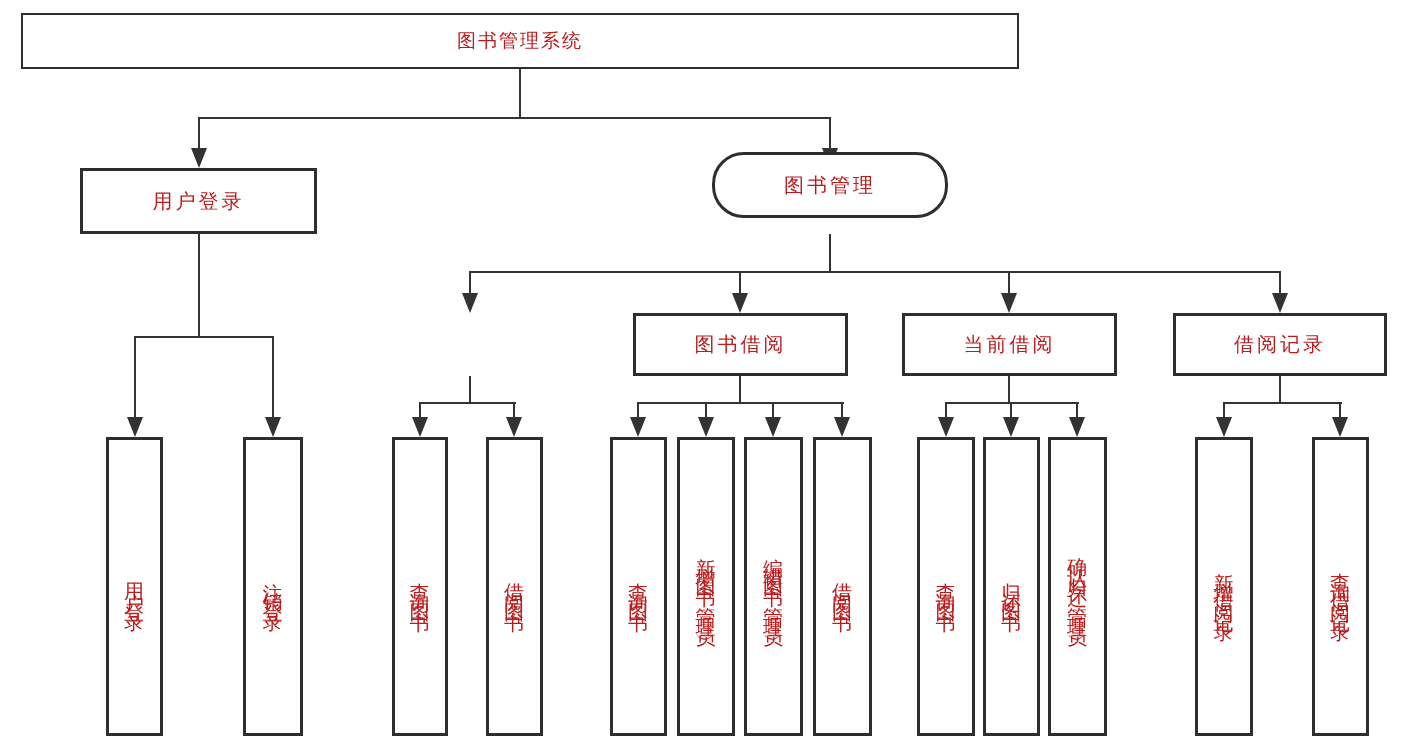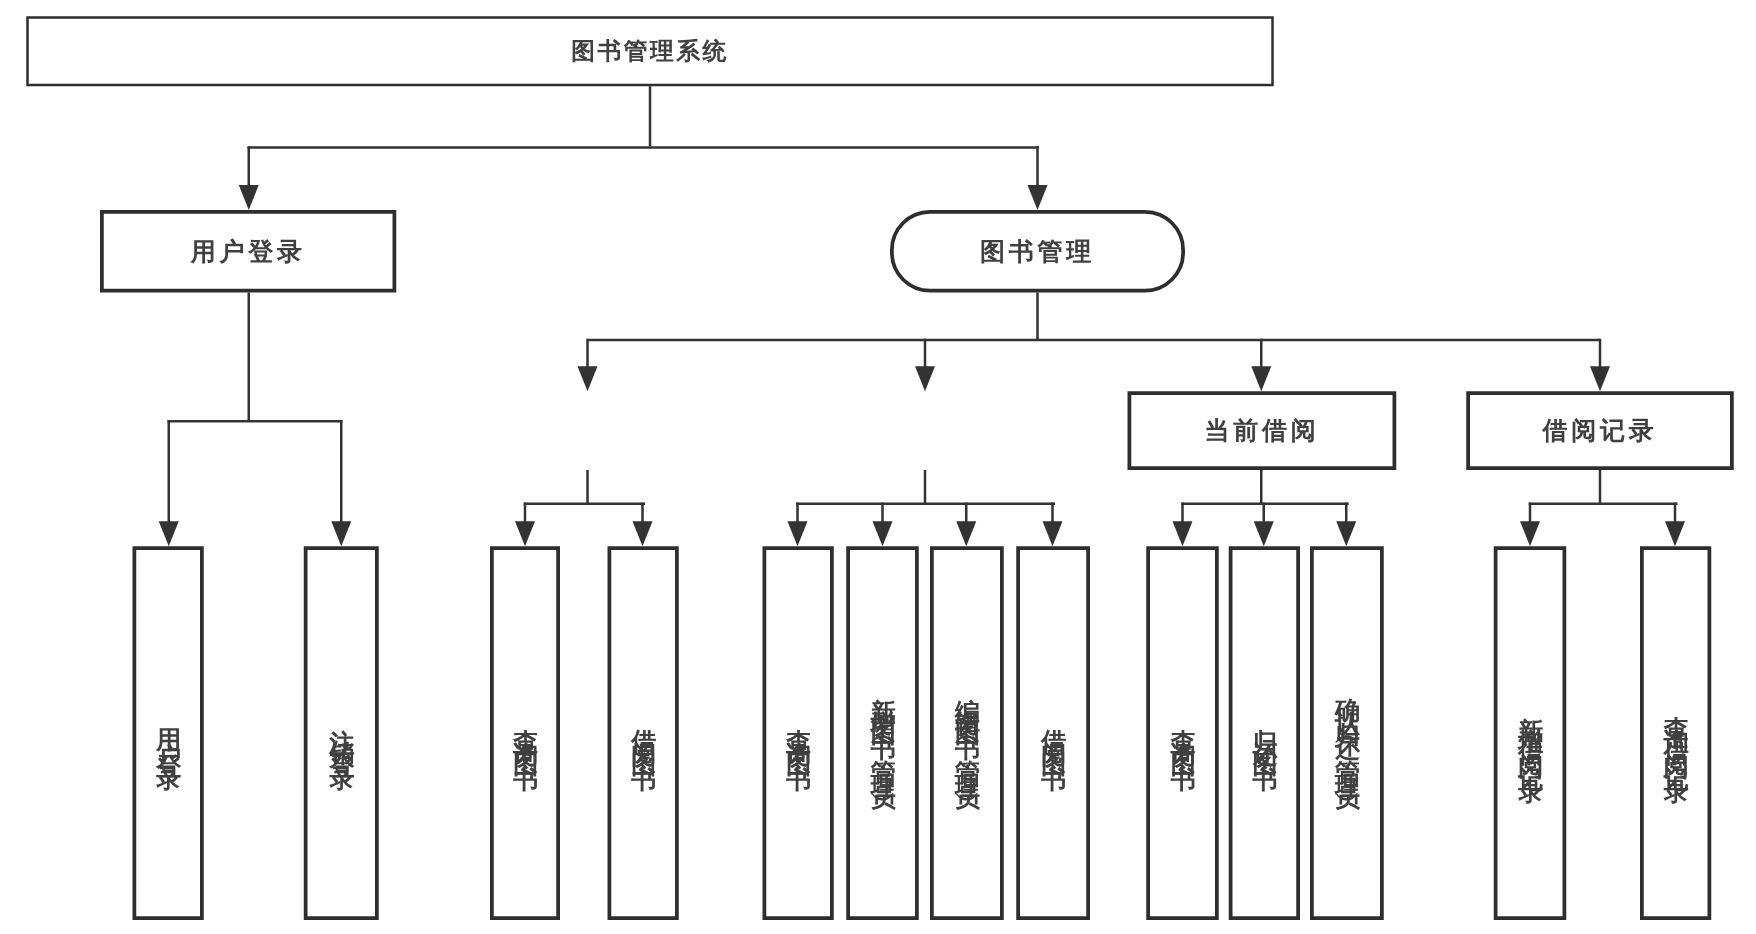--- a/index.html
+++ b/index.html
@@ -9,29 +9,28 @@
     height: 747px;
     background: #ffffff;
     overflow: hidden;
     font-family: "Liberation Sans", "DejaVu Sans", sans-serif;
   }
   .box {
     position: absolute;
     box-sizing: border-box;
     border: 3px solid #2e2e2e;
     background: #ffffff;
-    color: #404040;
+    color: #b91c1c;
     display: flex;
     align-items: center;
     justify-content: center;
     font-size: 20px;
     letter-spacing: 3px;
     text-align: center;
     white-space: nowrap;
-    font-weight: bold;
   }
   .box.root { border-width: 2px; font-size: 19px; letter-spacing: 2px; }
   .leaf {
     writing-mode: vertical-rl;
     text-orientation: mixed;
     letter-spacing: 10px;
     font-size: 20px;
     white-space: normal;
     line-height: 1;
   }
@@ -62,40 +61,41 @@
   <div class="box root" style="left:21px; top:13px; width:998px; height:56px;">图书管理系统</div>
 
   <div class="vline" style="left:519px; top:69px; height:48px;"></div>
   <div class="hline" style="left:198px; top:117px; width:633px;"></div>
   <div class="vline" style="left:198px; top:117px; height:32px;"></div>
   <div class="arrowhead" style="left:191px; top:148px;"></div>
   <div class="vline" style="left:829px; top:117px; height:32px;"></div>
   <div class="arrowhead" style="left:822px; top:148px;"></div>
 
   <div class="box" style="left:80px; top:168px; width:237px; height:66px;">用户登录</div>
-  <div class="box" style="left:712px; top:168px; width:236px; height:66px;border-radius:32px;">图书管理</div>
+  <div class="box" style="left:712px; top:152px; width:236px; height:66px;border-radius:32px;">图书管理</div>
 
   <div class="vline" style="left:198px; top:234px; height:102px;"></div>
   <div class="hline" style="left:134px; top:336px; width:140px;"></div>
   <div class="vline" style="left:134px; top:336px; height:82px;"></div>
   <div class="arrowhead" style="left:127px; top:417px;"></div>
   <div class="vline" style="left:272px; top:336px; height:82px;"></div>
   <div class="arrowhead" style="left:265px; top:417px;"></div>
 
   <div class="vline" style="left:829px; top:234px; height:38px;"></div>
   <div class="hline" style="left:470px; top:271px; width:810px;"></div>
   <div class="vline" style="left:469px; top:271px; height:24px;"></div>
   <div class="arrowhead" style="left:462px; top:293px;"></div>
   <div class="vline" style="left:739px; top:271px; height:24px;"></div>
   <div class="arrowhead" style="left:732px; top:293px;"></div>
   <div class="vline" style="left:1008px; top:271px; height:24px;"></div>
   <div class="arrowhead" style="left:1001px; top:293px;"></div>
   <div class="vline" style="left:1279px; top:271px; height:24px;"></div>
   <div class="arrowhead" style="left:1272px; top:293px;"></div>
 
+  <div class="box" style="left:633px; top:313px; width:215px; height:63px;">图书借阅</div>
   <div class="box" style="left:902px; top:313px; width:215px; height:63px;">当前借阅</div>
   <div class="box" style="left:1173px; top:313px; width:214px; height:63px;">借阅记录</div>
 
   <div class="vline" style="left:469px; top:376px; height:28px;"></div>
   <div class="hline" style="left:419px; top:402px; width:97px;"></div>
   <div class="vline" style="left:419px; top:402px; height:17px;"></div>
   <div class="arrowhead" style="left:412px; top:417px;"></div>
   <div class="vline" style="left:513px; top:402px; height:17px;"></div>
   <div class="arrowhead" style="left:506px; top:417px;"></div>
 

